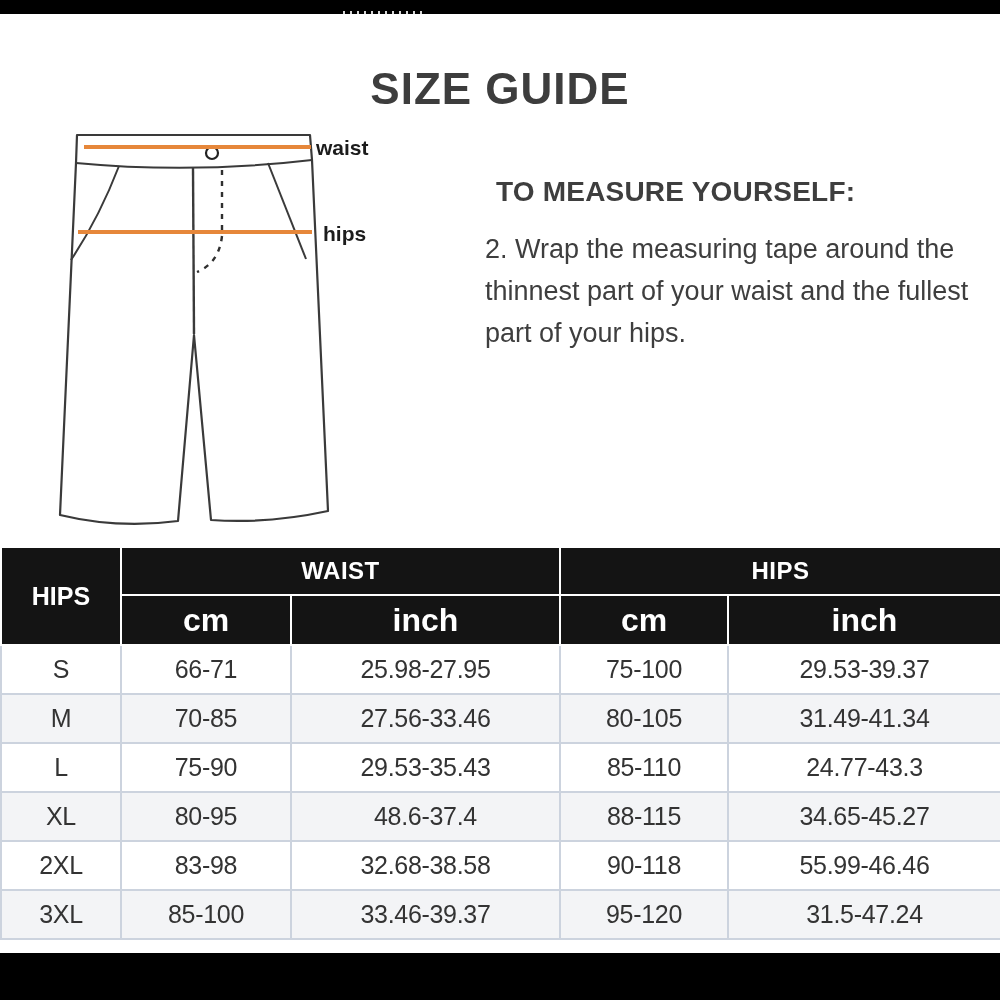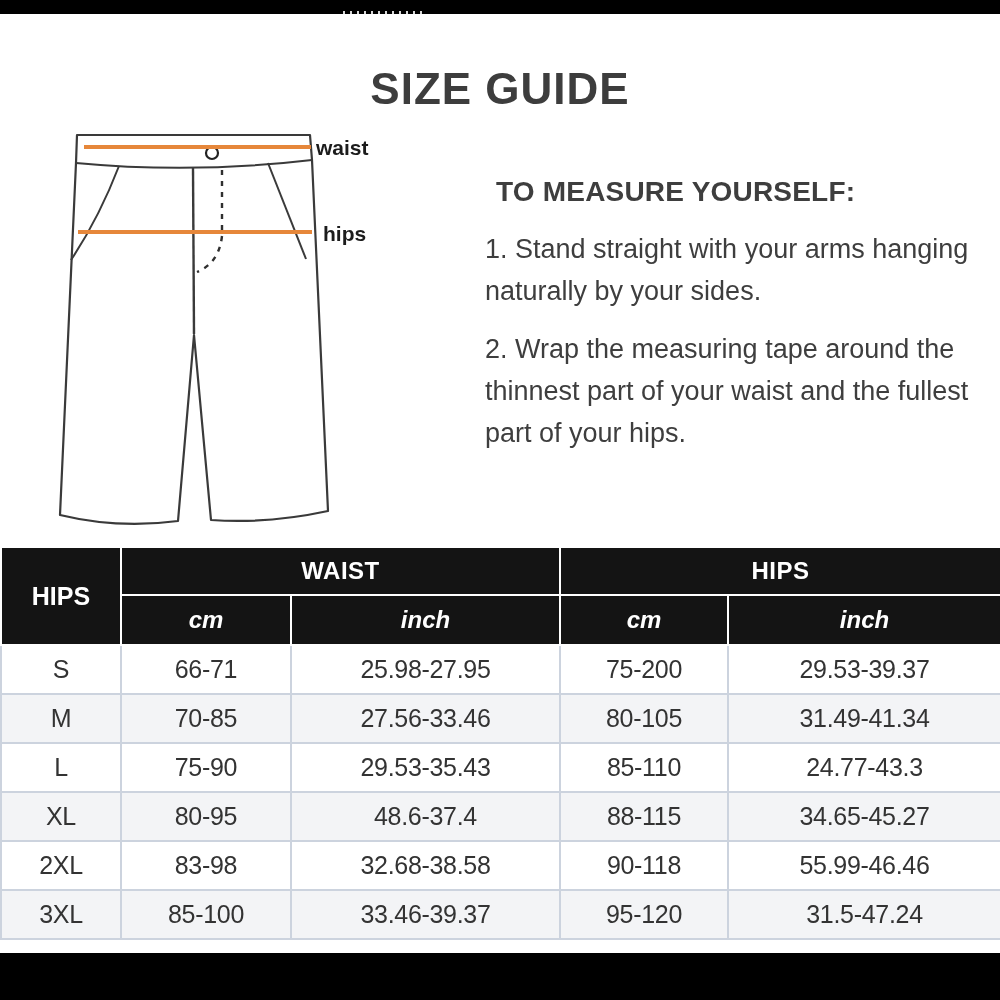--- a/index.html
+++ b/index.html
@@ -51,21 +51,21 @@
   
   #size-table {
     position: absolute; left: 0; top: 546px; width: 1000px;
     border-collapse: collapse; table-layout: fixed;
   }
   #size-table th {
     background: #141414; color: #ffffff; font-weight: bold;
     border: 2px solid #ffffff; text-align: center; padding: 0;
   }
   #size-table th.group-th { height: 46px; font-size: 24px; letter-spacing: 0.5px; }
-  #size-table th.unit-th  { height: 48px; font-size: 24px; font-style: italic; }
+  #size-table th.unit-th  { height: 48px; font-size: 32px; }
   #size-table th.size-th  { font-size: 25px; }
   #size-table td {
     height: 47px; text-align: center; font-size: 25px; color: #333333;
     border: 2px solid #ccd3de; padding: 0; letter-spacing: -0.3px;
   }
   #size-table tbody tr:nth-child(odd)  td { background: #ffffff; }
   #size-table tbody tr:nth-child(even) td { background: #f3f4f6; }
 </style>
 </head>
 <body>
@@ -96,21 +96,20 @@
 
     <line x1="84" y1="27" x2="311" y2="27" stroke="#E6873A" stroke-width="4"></line>
     <line x1="78" y1="112" x2="312" y2="112" stroke="#E6873A" stroke-width="4"></line>
   </svg>
 
   <span id="waist-label" class="measure-label">waist</span>
   <span id="hips-label" class="measure-label">hips</span>
 
   <div id="instructions">
     <h2>TO MEASURE YOURSELF:</h2>
-    <p>1. Stand straight with your arms hanging naturally by your sides.</p>
     <p>2. Wrap the measuring tape around the thinnest part of your waist and the fullest part of your hips.</p>
   </div>
 
   <table id="size-table">
     <colgroup>
       <col style="width:120px">
         <col style="width:170px">
         <col style="width:269px">
       <col style="width:168px">
         <col style="width:273px">
@@ -126,21 +125,21 @@
         <th class="unit-th">inch</th>
         <th class="unit-th">cm</th>
         <th class="unit-th">inch</th>
       </tr>
     </thead>
     <tbody>
       <tr>
         <td>S</td>
         <td>66-71</td>
         <td>25.98-27.95</td>
-        <td>75-200</td>
+        <td>75-100</td>
         <td>29.53-39.37</td>
       </tr>
       <tr>
         <td>M</td>
         <td>70-85</td>
         <td>27.56-33.46</td>
         <td>80-105</td>
         <td>31.49-41.34</td>
       </tr>
       <tr>

